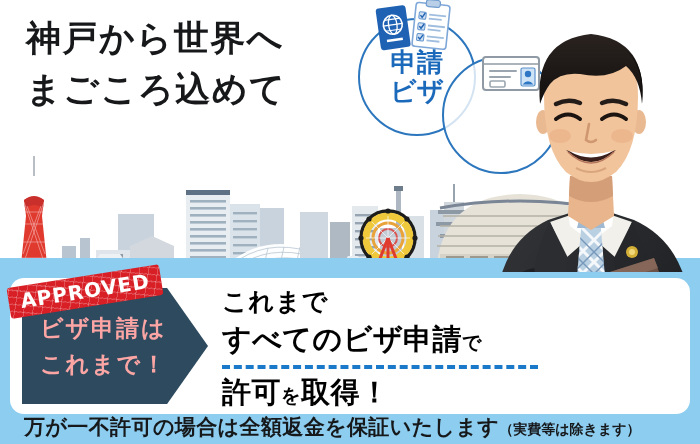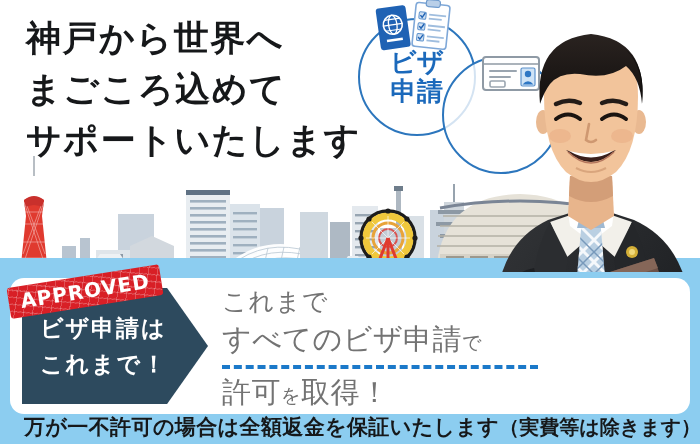--- a/index.html
+++ b/index.html
@@ -108,21 +108,21 @@
     z-index: 44;
     clip-path: polygon(0 0, 78% 0, 100% 50%, 78% 100%, 0 100%);
     display: flex;
     flex-direction: column;
     align-items: flex-start;
     justify-content: center;
     padding-left: 18px;
   }
   #cta-arrow .cta-line {
     display: block;
-    color: #ffffff;
+    color: #fca5a5;
     font-weight: 700;
     font-size: 23px;
     line-height: 36px;
     letter-spacing: 2px;
     white-space: nowrap;
   }
 
   
   #stamp {
     position: absolute;
@@ -148,22 +148,22 @@
       repeating-linear-gradient(14deg, rgba(255,255,255,0.30) 0 1px, transparent 1px 7px),
       repeating-linear-gradient(-72deg, rgba(255,255,255,0.22) 0 1px, transparent 1px 9px);
     pointer-events: none;
   }
 
   
   #cta-text {
     position: absolute;
     left: 222px; top: 284px;
     z-index: 46;
-    color: #737373;
-    font-weight: 400;
+    color: #000000;
+    font-weight: 700;
     white-space: nowrap;
   }
   #cta-text .ct-line1 { font-size: 25px; line-height: 35px; letter-spacing: 1px; display: block; }
   #cta-text .ct-line2 {
     font-size: 29px; line-height: 40px; letter-spacing: 0.5px; display: block;
     border-bottom: 4px dashed #1b79c9;
     padding-bottom: 2px;
     width: 316px;
   }
   #cta-text .ct-line3 { font-size: 29px; line-height: 40px; letter-spacing: 0.5px; display: block; padding-top: 3px; }
@@ -174,31 +174,30 @@
     position: absolute;
     left: 24px; top: 414px;
     z-index: 48;
     color: #16181a;
     font-weight: 700;
     font-size: 21px;
     line-height: 26px;
     letter-spacing: 0.4px;
     white-space: nowrap;
   }
-  #footer-text .fn-note { font-size: 20px; letter-spacing: 0; }
+  #footer-text .fn-note { font-size: 14px; letter-spacing: 0; }
 </style>
 </head>
 <body>
 
 <div id="banner">
 
   <div id="headline">
     <span class="hl-line">神戸から世界へ</span>
     <span class="hl-line">まごころ込めて</span>
-    <span class="hl-line">サポートいたします</span>
   </div>
 
   <svg id="cityscape" viewBox="0 0 700 124" preserveAspectRatio="none">
 
     <g fill="#c9d3dd">
       <rect x="118" y="64" width="36" height="60"></rect>
       <rect x="258" y="58" width="26" height="66"></rect>
       <rect x="430" y="60" width="22" height="64"></rect>
       <rect x="470" y="68" width="30" height="56"></rect>
     </g>
@@ -370,22 +369,22 @@
       <rect x="330" y="116" width="60" height="8" fill="#cdd6de"></rect>
       <path d="M344 112 L362 112 L358 106 L348 106 Z" fill="#e9eef2"></path>
       <path d="M96 110 L124 110 L120 104 L100 104 Z" fill="#edf1f4"></path>
     </g>
   </svg>
 
   <div id="sea"></div>
 
   <div class="venn-circle" id="circle-visa">
     <div class="venn-label">
+      <span>申請</span>
       <span>ビザ</span>
-      <span>申請</span>
     </div>
   </div>
 
   <div class="venn-circle" id="circle-resid">
     <div class="venn-label">
     </div>
   </div>
 
   <svg class="badge-icon" id="icon-passport" viewBox="0 0 86 52">
     <g transform="rotate(-8 26 26)">

